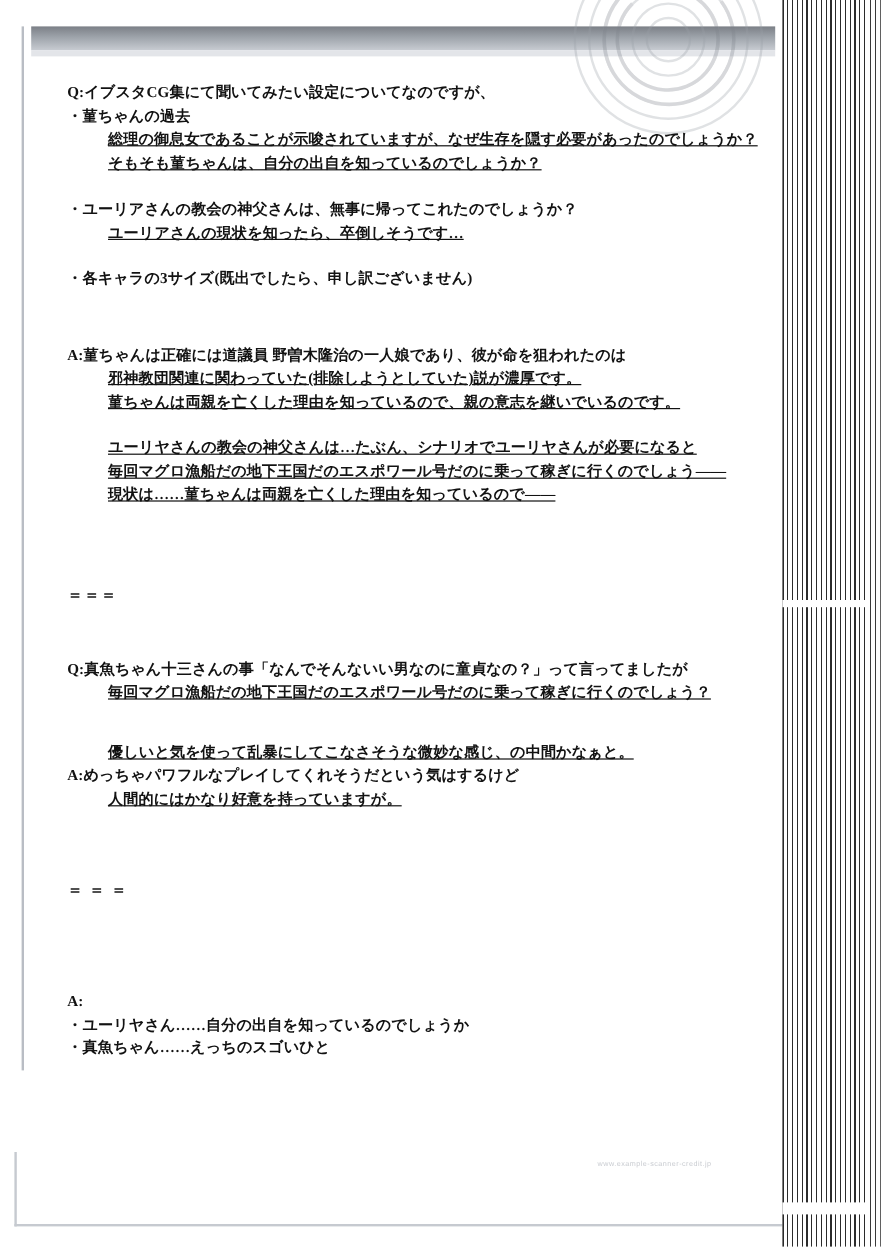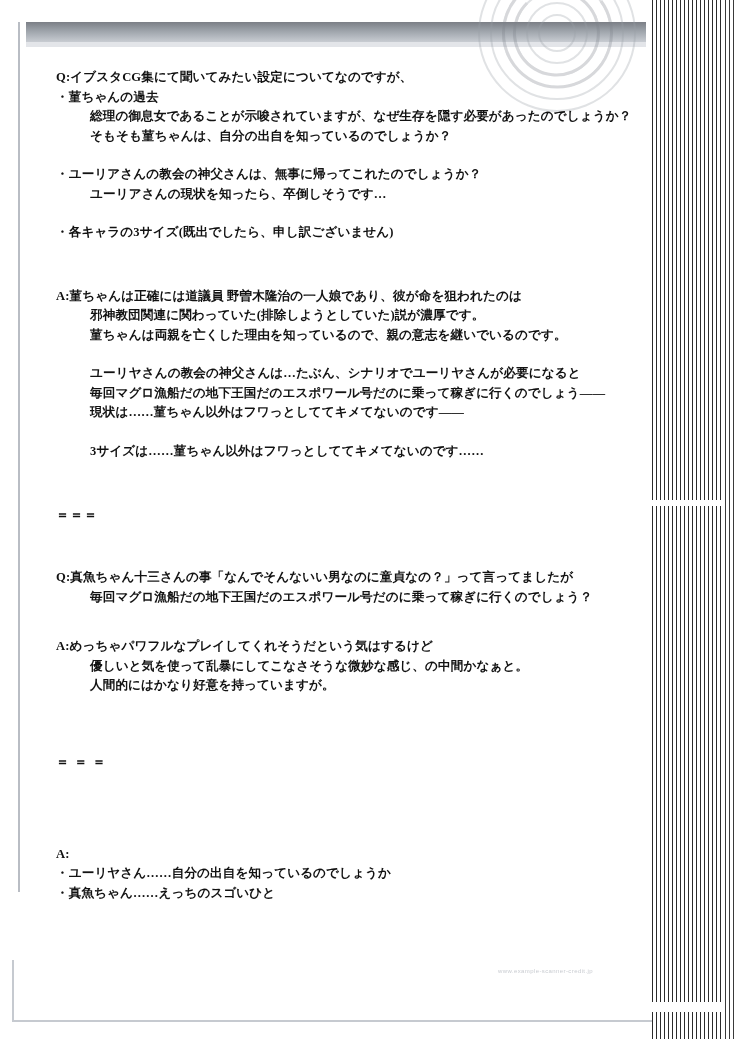--- a/index.html
+++ b/index.html
@@ -138,21 +138,21 @@
   }
   .blk { margin-bottom: 0; }
   .line {
     font-size: 12.6px;
     line-height: 19.5px;
     font-weight: bold;
     letter-spacing: 0.1px;
     white-space: pre-wrap;
     color: #121212;
   }
-  .indent2 { padding-left: 34px; }
+  .indent2 { padding-left: 34px; text-decoration: underline; }
   .gap-s { height: 12px; }
   .gap-m { height: 19px; }
   .gap-l { height: 30px; }
   .gap-xl { height: 44px; }
   .sep {
     font-size: 13px;
     font-weight: bold;
     letter-spacing: 1px;
     line-height: 19px;
   }
@@ -216,41 +216,40 @@
 
     <div class="gap-xl"></div>
 
     <div class="blk">
       <div class="line">A:菫ちゃんは正確には道議員 野曽木隆治の一人娘であり、彼が命を狙われたのは</div>
       <div class="line indent2">邪神教団関連に関わっていた(排除しようとしていた)説が濃厚です。</div>
       <div class="line indent2">菫ちゃんは両親を亡くした理由を知っているので、親の意志を継いでいるのです。</div>
       <div class="gap-m"></div>
       <div class="line indent2">ユーリヤさんの教会の神父さんは…たぶん、シナリオでユーリヤさんが必要になると</div>
       <div class="line indent2">毎回マグロ漁船だの地下王国だのエスポワール号だのに乗って稼ぎに行くのでしょう——</div>
-      <div class="line indent2">現状は……菫ちゃん以外はフワっとしててキメてないのです——</div>
-      <div class="gap-m"></div>
-      <div class="line indent2">3サイズは……菫ちゃん以外はフワっとしててキメてないのです……</div>
+      <div class="line indent2">現状は……菫ちゃんは両親を亡くした理由を知っているので——</div>
+      <div class="gap-m"></div>
     </div>
 
     <div class="gap-xl"></div>
 
     <div class="sep">＝＝＝</div>
 
     <div class="gap-xl"></div>
 
     <div class="blk">
       <div class="line">Q:真魚ちゃん十三さんの事「なんでそんないい男なのに童貞なの？」って言ってましたが</div>
       <div class="line indent2">毎回マグロ漁船だの地下王国だのエスポワール号だのに乗って稼ぎに行くのでしょう？</div>
     </div>
 
     <div class="gap-l"></div>
 
     <div class="blk">
+      <div class="line indent2">優しいと気を使って乱暴にしてこなさそうな微妙な感じ、の中間かなぁと。</div>
       <div class="line">A:めっちゃパワフルなプレイしてくれそうだという気はするけど</div>
-      <div class="line indent2">優しいと気を使って乱暴にしてこなさそうな微妙な感じ、の中間かなぁと。</div>
       <div class="line indent2">人間的にはかなり好意を持っていますが。</div>
     </div>
 
     <div class="gap-xl"></div>
     <div class="gap-s"></div>
 
     <div class="sep">＝ ＝ ＝</div>
 
     <div class="gap-xl"></div>
 

